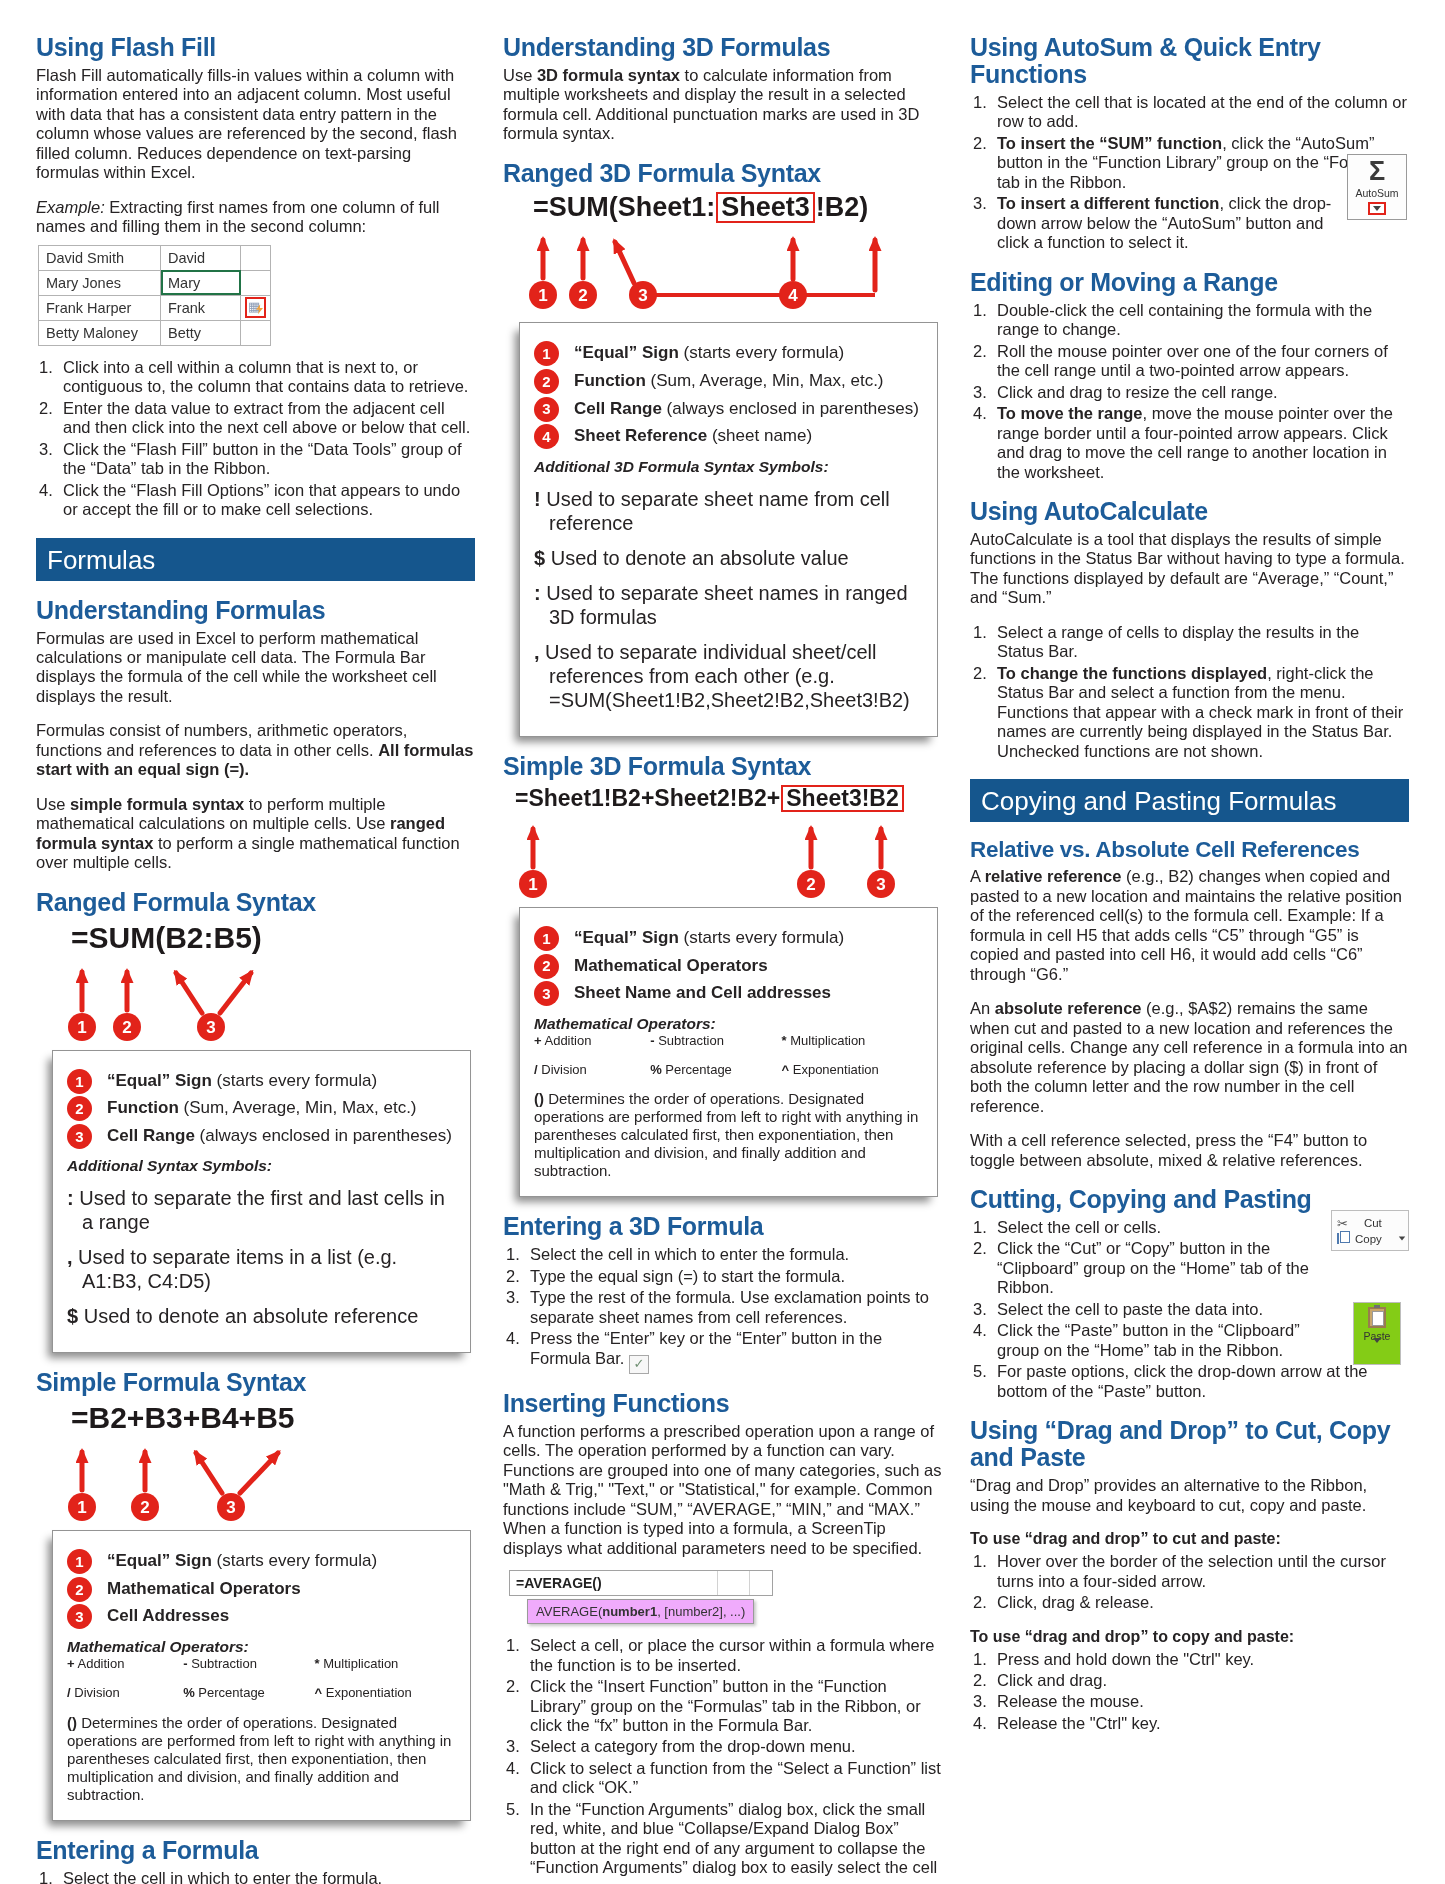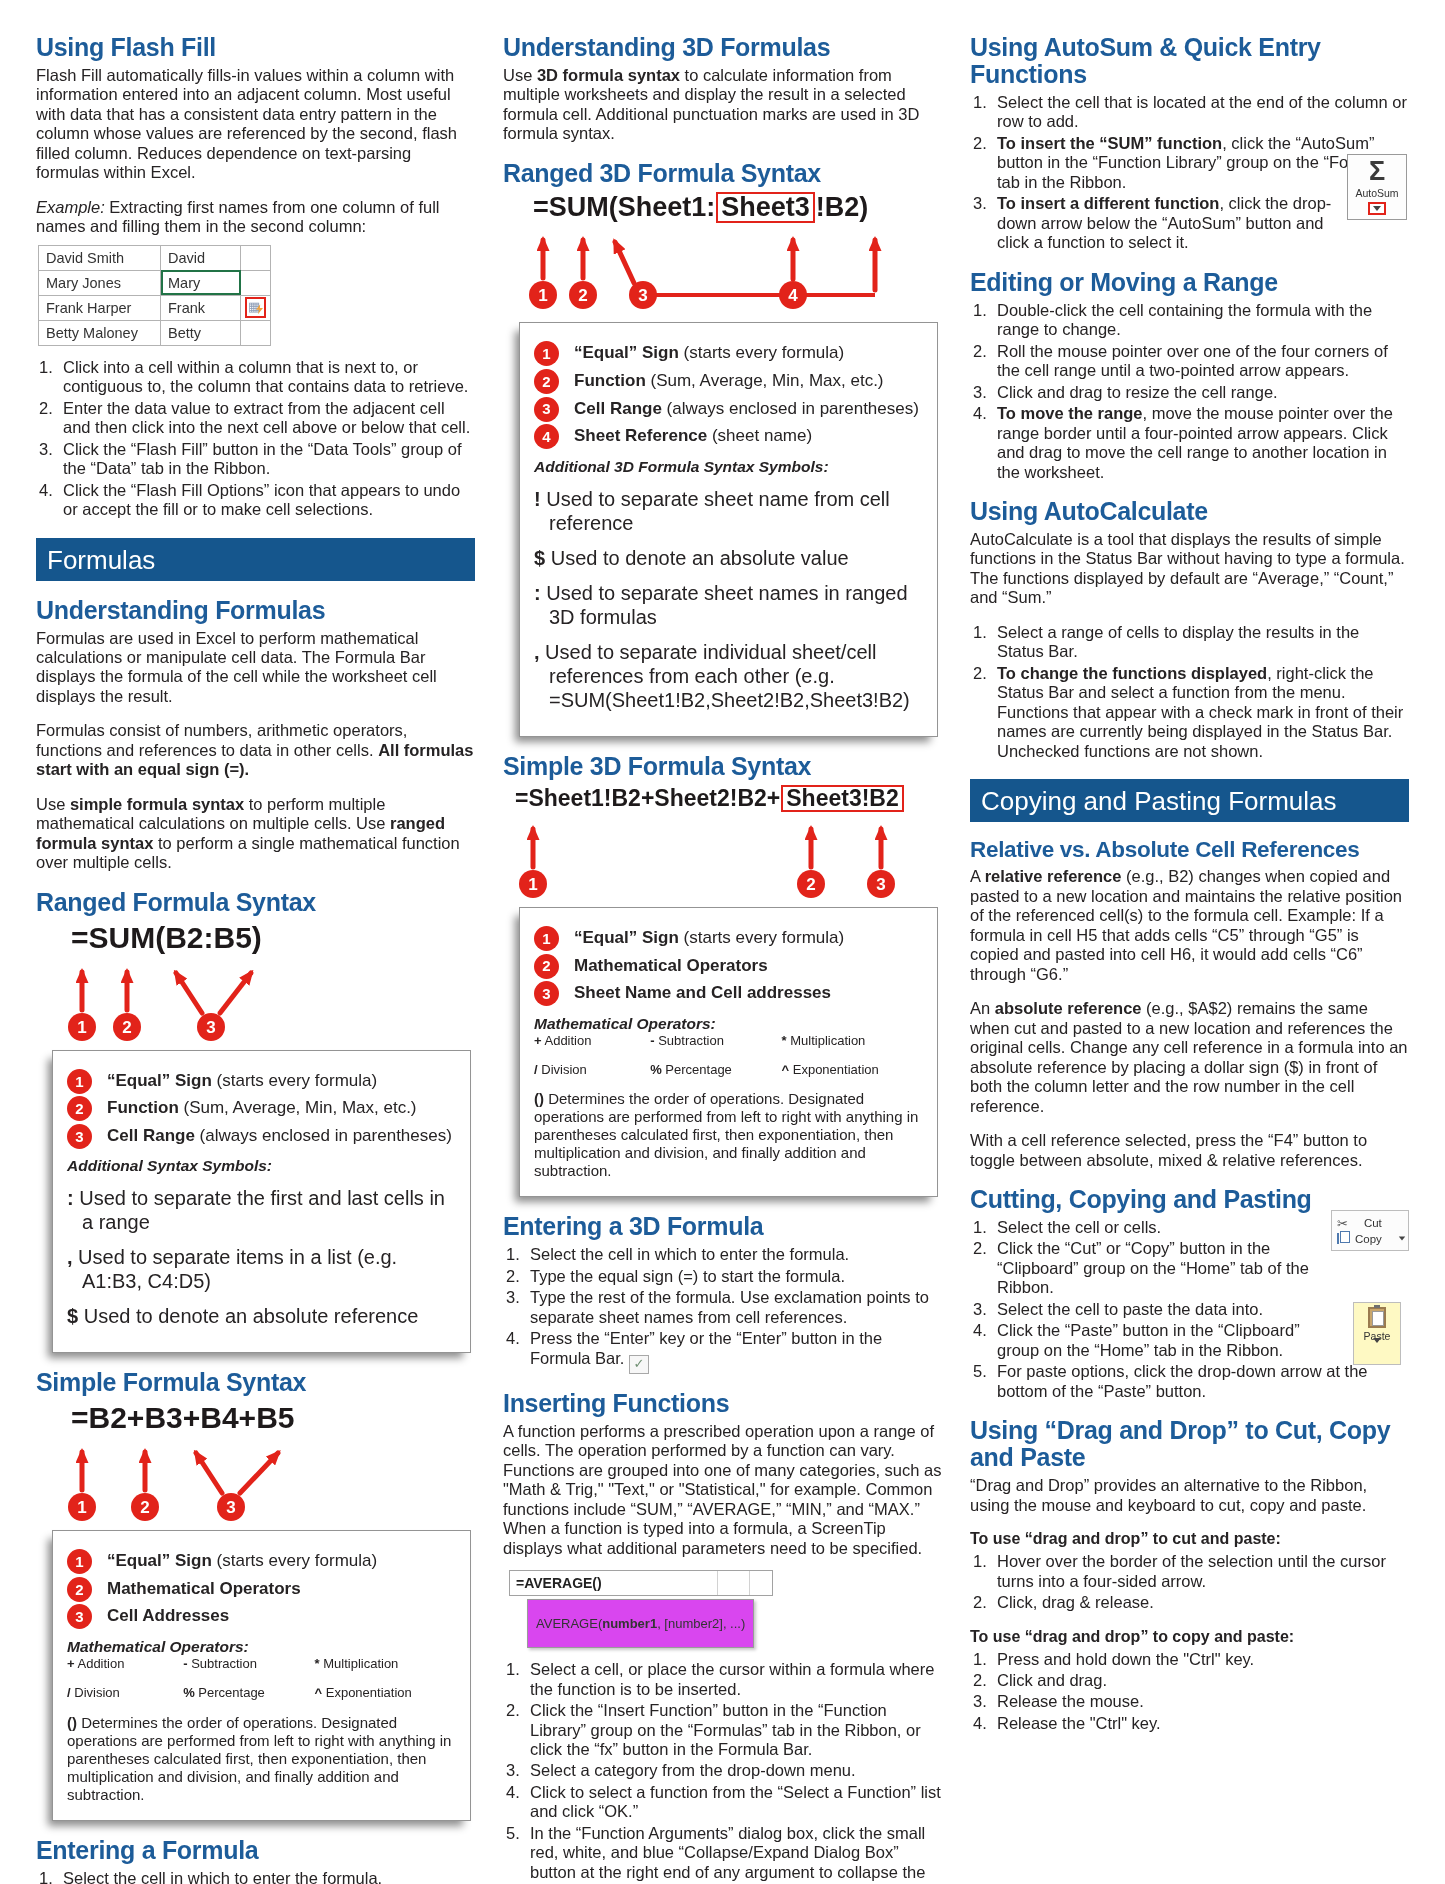--- a/index.html
+++ b/index.html
@@ -70,42 +70,42 @@
   .ic-collapse-dialog{width:23px}
   .ic-collapse-dialog::before{content:"↘";color:#c0392b;font-weight:bold}
   .ic-expand-dialog{width:23px}
   .ic-expand-dialog::before{content:"↘";color:#c0392b;font-weight:bold}
   
   .screentip{margin:12px 0 12px 6px}
   .stcell{width:264px;height:26px;border:1px solid #a2a2a2;background:#fff;position:relative;display:flex;align-items:center}
   .stcell::before{content:"";position:absolute;right:54px;top:0;bottom:0;width:1px;background:#d2d2d2}
   .stcell::after{content:"";position:absolute;right:22px;top:0;bottom:0;width:1px;background:#d2d2d2}
   .celltext{font-weight:bold;font-size:14px;color:#222;padding:0 6px}
-  .sttip{display:inline-block;margin:3px 0 0 18px;border:1px solid #9a9a9a;background:#d946ef;
-         box-shadow:2px 2px 3px #c7c7c7;font-size:13px;color:#333;padding:16px 8px}
+  .sttip{display:inline-block;margin:3px 0 0 18px;border:1px solid #9a9a9a;background:#f0abfc;
+         box-shadow:2px 2px 3px #c7c7c7;font-size:13px;color:#333;padding:4px 8px}
   
   .rel{position:relative}
   .sec-autosum ol li:nth-child(3){padding-right:76px}
   .autosum-box{position:absolute;right:2px;top:120px;width:60px;border:1px solid #9a9a9a;background:#fdfdfd;
       text-align:center;padding:3px 0 4px}
   .sigma{font-size:27px;font-weight:bold;line-height:1;color:#3b3b3b}
   .as-label{font-size:10.5px;color:#333;margin-top:2px}
   .as-drop{margin:3px auto 0;width:18px;height:13px;border:2px solid var(--red);
       display:flex;align-items:center;justify-content:center;background:#fff}
   .caret{width:0;height:0;border-left:4px solid transparent;border-right:4px solid transparent;border-top:5px solid #444}
   .caret.small{transform:scale(.8)}
   .sec-clip ol li:nth-child(2){padding-right:84px}
   .sec-clip ol li:nth-child(4){padding-right:64px}
   .clip-box{position:absolute;right:0;top:24px;width:78px;border:1px solid #bdbdbd;background:#fcfcfc;
       padding:3px 5px;font-size:11.5px;color:#333}
   .chip{display:flex;align-items:center;gap:16px;margin:2px 0}
   .ico-cut::before{content:"✂";font-size:13px;color:#555}
   .ico-copy{position:relative;width:9px;height:11px;border:1px solid #4e79ae;background:#fff;display:inline-block}
   .ico-copy::after{content:"";position:absolute;left:2px;top:-3px;width:8px;height:10px;border:1px solid #4e79ae;background:#fff}
-  .paste-box{position:absolute;right:8px;top:116px;width:48px;border:1px solid #bdbdbd;background:#fef9c3;
+  .paste-box{position:absolute;right:8px;top:116px;width:48px;border:1px solid #bdbdbd;background:#84cc16;
       text-align:center;padding:4px 2px 3px}
   .ico-paste{margin:0 auto;width:18px;height:21px;border:2px solid #9a7b4f;background:#c9a66b;position:relative}
   .ico-paste::before{content:"";position:absolute;left:2px;top:2px;width:10px;height:13px;background:#fff;border:1px solid #999}
   .ico-paste::after{content:"";position:absolute;left:4px;top:-4px;width:6px;height:3px;background:#6f6f6f}
   .paste-label{font-size:10.5px;color:#333;margin:2px 0 1px}
   .paste-box .caret{margin:0 auto}
 </style>
 </head>
 <body>
 

